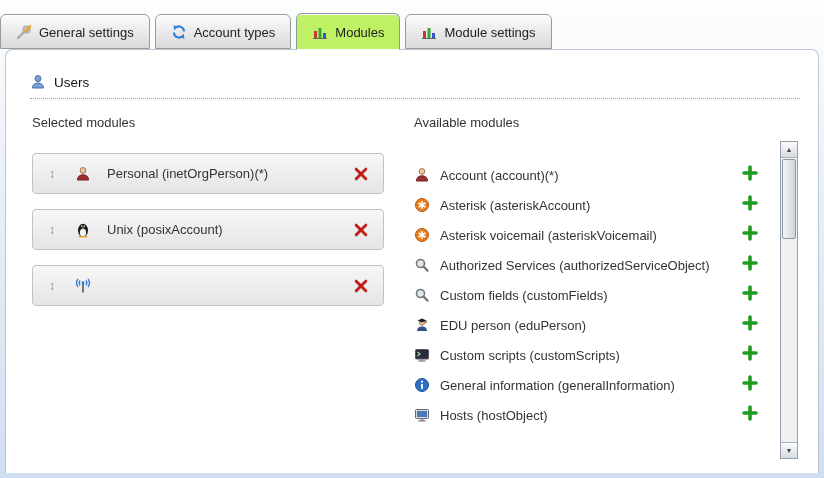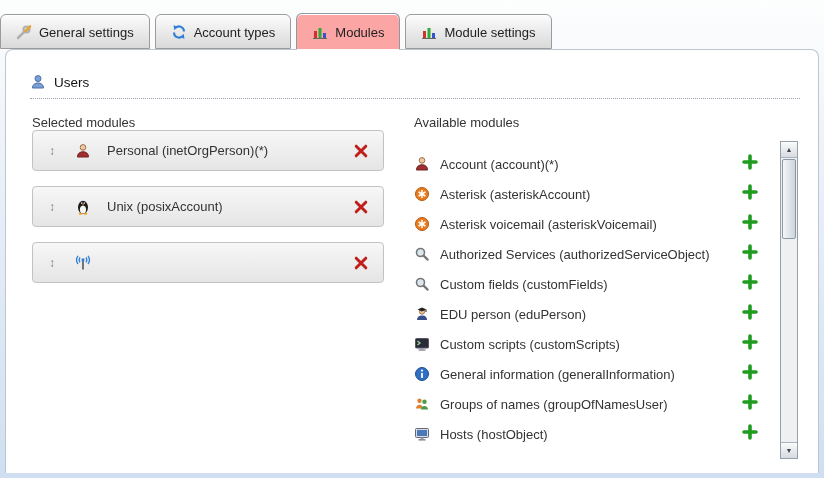--- a/index.html
+++ b/index.html
@@ -12,38 +12,38 @@
   }
   .tabbar { display: flex; align-items: flex-end; padding: 13px 0 0 0; position: relative; z-index: 2; }
   .tab {
     display: inline-flex; align-items: center; gap: 7px;
     padding: 9px 15px 8px; font-size: 13px; color: #222; cursor: pointer;
     background: linear-gradient(180deg, #fcfcfc, #d9d9d9);
     border: 1px solid #9b9b9b; border-radius: 6px 6px 0 0;
     margin-right: 5px; box-shadow: inset 0 1px 0 #ffffff; white-space: nowrap;
   }
   .tab.active {
-    background: #fca5a5; border-color: #8f9aa5; border-bottom: 1px solid #fff;
+    background: #bef264; border-color: #8f9aa5; border-bottom: 1px solid #fff;
     margin-bottom: -1px; padding-top: 10px; padding-bottom: 9px;
   }
   .tab-icon svg, .mod-icon svg { display: block; }
   .panel {
     position: relative; margin: 0 5px; background: #fff;
     border: 1px solid #bcc6d2; border-bottom: none;
     border-radius: 8px 8px 0 0; height: 424px; z-index: 1;
   }
   .section-header {
     display: flex; align-items: center; gap: 8px;
     margin: 24px 18px 0 24px; padding-bottom: 8px;
     border-bottom: 1px dotted #99a3ad;
   }
   .section-title { font-weight: normal; font-size: 13.5px; color: #111; }
   .columns { display: flex; padding: 16px 20px 0 26px; }
   .col-left { width: 352px; }
-  .col-heading { font-size: 13px; color: #333; margin-bottom: 0; }
+  .col-heading { font-size: 13px; color: #333; margin-bottom: 23px; }
   .selected-item {
     display: flex; align-items: center; height: 41px; padding: 0 12px;
     margin-bottom: 15px; cursor: move;
     background: linear-gradient(180deg, #f7f7f7, #e5e5e5);
     border: 1px solid #c2c2c2; border-radius: 4px;
   }
   .drag-handle { color: #8a8a8a; font-size: 12px; width: 14px; text-align: center; cursor: grab; }
   .selected-item .mod-icon { margin-left: 16px; }
   .selected-item .mod-label { margin-left: 16px; font-size: 13px; color: #333; }
   .spacer { flex: 1; }
@@ -320,36 +320,20 @@
               </svg>
             </span>
           <span class="mod-label">General information (generalInformation)</span>
           <button class="icon-btn">
               <svg width="16" height="16" viewBox="0 0 16 16">
                 <path d="M8 2 L8 14 M2 8 L14 8" stroke="#1f9b1f" stroke-width="3.6" stroke-linecap="round"></path>
               </svg>
             </button>
         </div>
 
-        <div class="avail-row">
-          <span class="mod-icon">
-              <svg width="16" height="16" viewBox="0 0 16 16">
-                <circle cx="5.5" cy="4.8" r="2.2" fill="#e08030"></circle>
-                <path d="M2 12.4 C2 9.9 3.8 8.7 5.5 8.7 C7.2 8.7 9 9.9 9 12.4 Z" fill="#e08030"></path>
-                <circle cx="10.5" cy="5.8" r="2.2" fill="#4a9a4a"></circle>
-                <path d="M7 13.6 C7 11.1 8.8 9.9 10.5 9.9 C12.2 9.9 14 11.1 14 13.6 Z" fill="#4a9a4a"></path>
-              </svg>
-            </span>
-          <span class="mod-label">Groups of names (groupOfNamesUser)</span>
-          <button class="icon-btn">
-              <svg width="16" height="16" viewBox="0 0 16 16">
-                <path d="M8 2 L8 14 M2 8 L14 8" stroke="#1f9b1f" stroke-width="3.6" stroke-linecap="round"></path>
-              </svg>
-            </button>
-        </div>
 
         <div class="avail-row">
           <span class="mod-icon">
               <svg width="16" height="16" viewBox="0 0 16 16">
                 <rect x="1.5" y="2.5" width="13" height="9" rx="1" fill="#d8dde2" stroke="#667"></rect>
                 <rect x="3" y="4" width="10" height="6" fill="#4a78b8"></rect>
                 <rect x="6.5" y="11.5" width="3" height="1.6" fill="#99a"></rect>
                 <rect x="4.5" y="13.2" width="7" height="1.3" fill="#778"></rect>
               </svg>
             </span>

